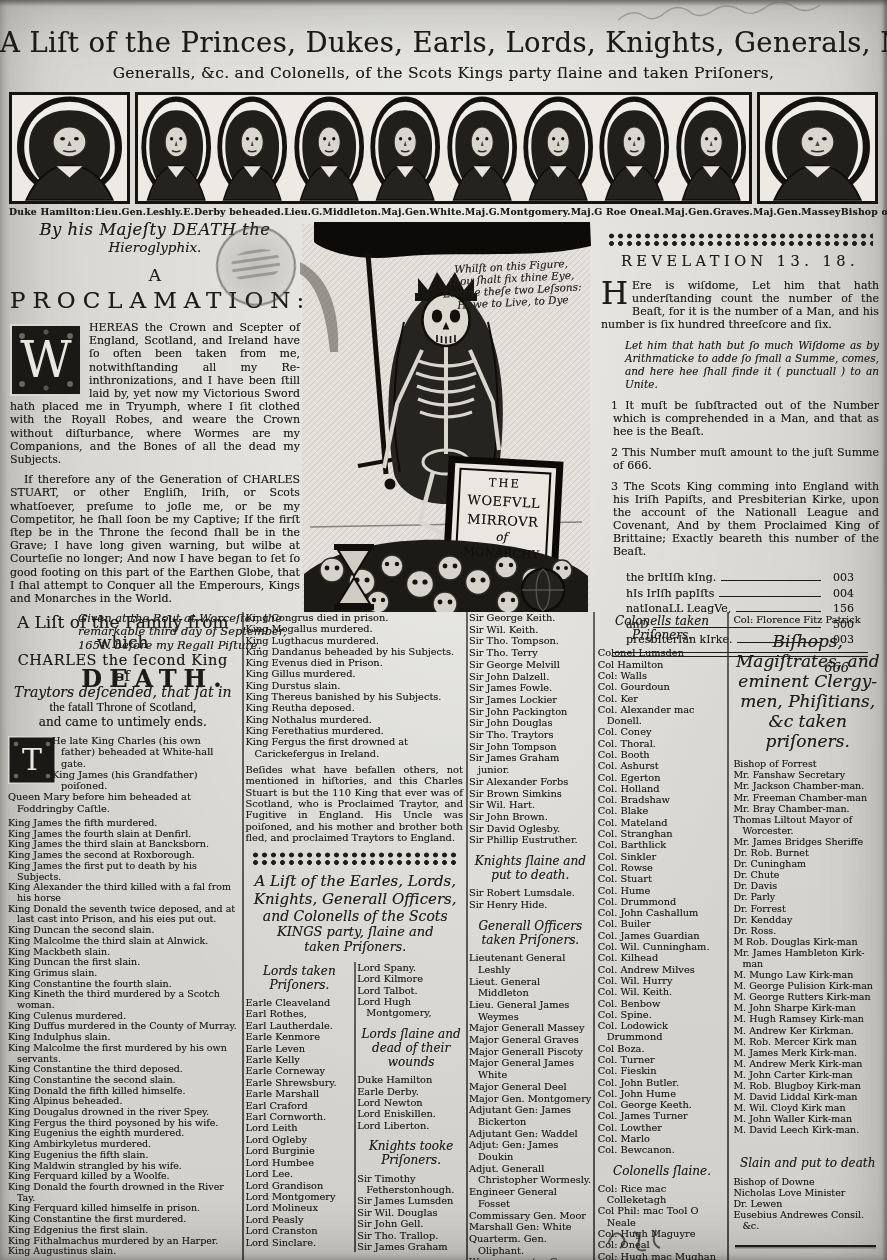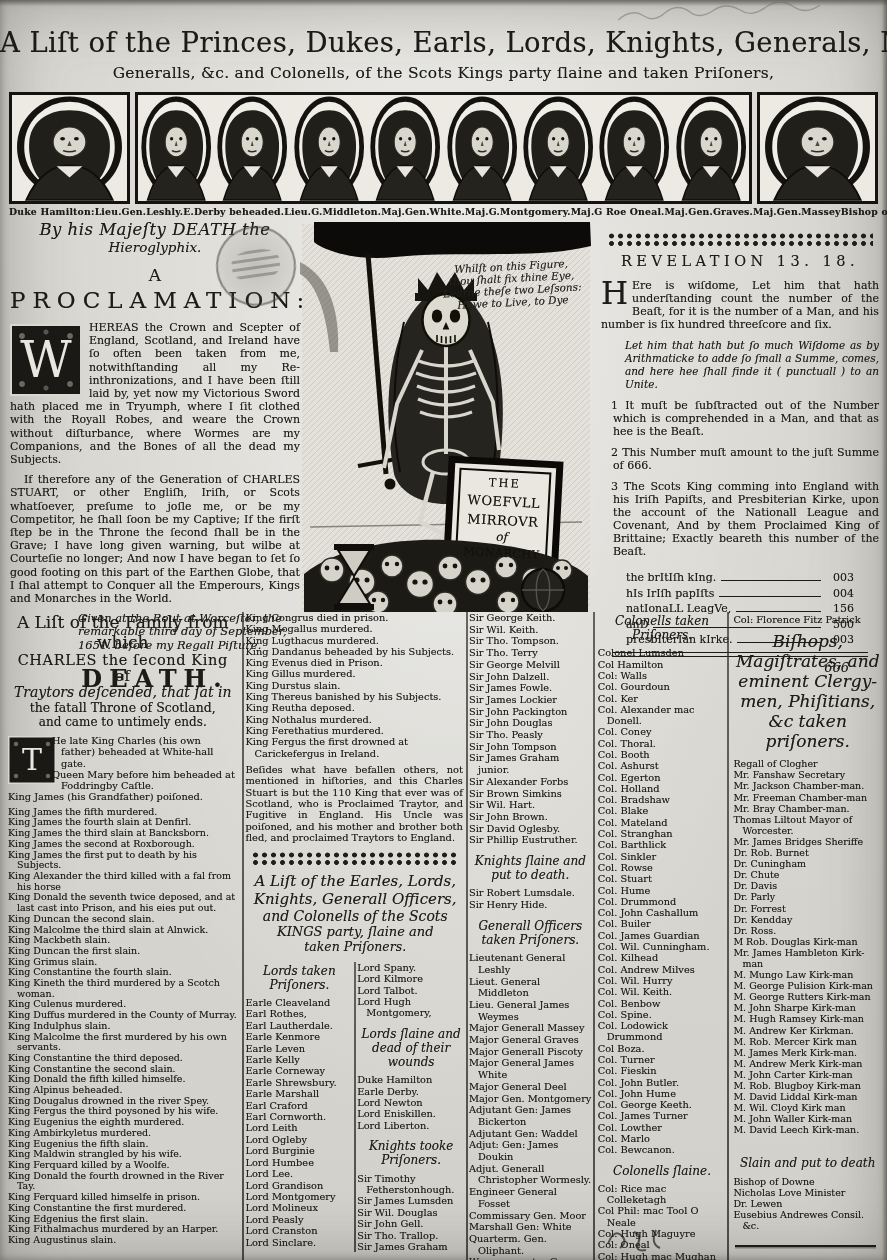--- a/index.html
+++ b/index.html
@@ -101,21 +101,21 @@
   ul.lst{list-style:none;margin:0;padding:0;}
   ul.lst li{padding-left:9px;text-indent:-9px;}
   .colA ul.lst li{font-size:9.5px;line-height:10.7px;}
   .colB ul.lst li{font-size:9.8px;line-height:11.3px;}
   .colC ul.lst li{font-size:9.8px;line-height:11.7px;}
   .colD ul.lst li{font-size:9.8px;line-height:11.3px;}
   .colE ul.lst li{font-size:9.5px;line-height:11.1px;}
   .fh1{font-size:17px;text-align:center;}
   .fh2{font-size:14.5px;text-align:center;letter-spacing:.6px;}
   .fh3{font-size:14px;font-style:italic;text-align:center;}
-  .fh4{font-size:12.5px;text-align:center;}
+  .fh4{font-size:12.5px;text-align:center;font-family:Liberation Serif, serif;}
   .fh5{font-size:12px;text-align:center;margin-bottom:6px;}
   .intro{font-size:9.8px;line-height:11.3px;margin:2px 0 4px;}
   .dct{float:left;width:48px;height:48px;margin:1px 5px 1px 0;background:#1a1915;color:#e9e8e0;
     font-size:30px;line-height:48px;text-align:center;
     box-shadow:inset 0 0 0 1.5px #d9d8d0, inset 0 0 0 3.5px #1a1915;
     background-image:radial-gradient(circle at 8px 8px,rgba(225,225,215,.4) 1.8px,transparent 2.6px),
       radial-gradient(circle at 40px 8px,rgba(225,225,215,.4) 1.8px,transparent 2.6px),
       radial-gradient(circle at 8px 40px,rgba(225,225,215,.4) 1.8px,transparent 2.6px),
       radial-gradient(circle at 40px 40px,rgba(225,225,215,.4) 1.8px,transparent 2.6px);}
   .intro ul{list-style:none;margin:0;padding:0;}
@@ -418,22 +418,22 @@
     <div class="col colA">
       <div class="fh1">A Liſt of the Family from which</div>
       <div class="fh2">CHARLES the ſecond King of</div>
       <div class="fh3">Traytors deſcended, that ſat in</div>
       <div class="fh4">the fatall Throne of Scotland,</div>
       <div class="fh5">and came to untimely ends.</div>
       <div class="intro">
         <span class="dct">T</span>
         <ul>
             <li>He late King Charles (his own father) beheaded at White-hall gate.</li>
+            <li>King James (his Grandfather) poiſoned.</li>
             <li>Queen Mary before him beheaded at Foddringby Caſtle.</li>
-            <li>King James (his Grandfather) poiſoned.</li>
           </ul>
       </div>
       <ul class="lst">
           <li>King James the fifth murdered.</li>
           <li>King James the fourth slain at Denfirl.</li>
           <li>King James the third slain at Bancksborn.</li>
           <li>King James the second at Roxborough.</li>
           <li>King James the first put to death by his Subjects.</li>
           <li>King Alexander the third killed with a fal from his horse</li>
           <li>King Donald the seventh twice deposed, and at last cast into Prison, and his eies put out.</li>
@@ -556,21 +556,21 @@
           <li>Sir George Keith.</li>
           <li>Sir Wil. Keith.</li>
           <li>Sir Tho. Tompson.</li>
           <li>Sir Tho. Terry</li>
           <li>Sir George Melvill</li>
           <li>Sir John Dalzell.</li>
           <li>Sir James Fowle.</li>
           <li>Sir James Lockier</li>
           <li>Sir John Packington</li>
           <li>Sir John Douglas</li>
-          <li>Sir Tho. Peasly</li>
+          <li>Sir Tho. Traytors</li>
           <li>Sir John Tompson</li>
           <li>Sir James Graham junior.</li>
           <li>Sir Alexander Forbs</li>
           <li>Sir Brown Simkins</li>
           <li>Sir Wil. Hart.</li>
           <li>Sir John Brown.</li>
           <li>Sir David Oglesby.</li>
           <li>Sir Phillip Eustruther.</li>
         </ul>
       <h4 class="sec-hdr">Knights ſlaine and put to death.</h4>
@@ -658,21 +658,21 @@
           <li>Col: Oneal</li>
           <li>Col: Hugh mac Mughan</li>
         </ul>
     </div>
     <div class="vr"></div>
 
     <div class="col colE">
       <div class="fitz">Col: Florence Fitz Patrick</div>
       <h4 class="sec-hdr first clergy-hdr">Biſhops, Magiſtrates, and eminent Clergy-men, Phiſitians, &amp;c taken priſoners.</h4>
       <ul class="lst">
-          <li>Regall of Clogher</li>
+          <li>Bishop of Forrest</li>
           <li>Mr. Fanshaw Secretary</li>
           <li>Mr. Jackson Chamber-man.</li>
           <li>Mr. Freeman Chamber-man</li>
           <li>Mr. Bray Chamber-man.</li>
           <li>Thomas Liltout Mayor of Worcester.</li>
           <li>Mr. James Bridges Sheriffe</li>
           <li>Dr. Rob. Burnet</li>
           <li>Dr. Cuningham</li>
           <li>Dr. Chute</li>
           <li>Dr. Davis</li>

